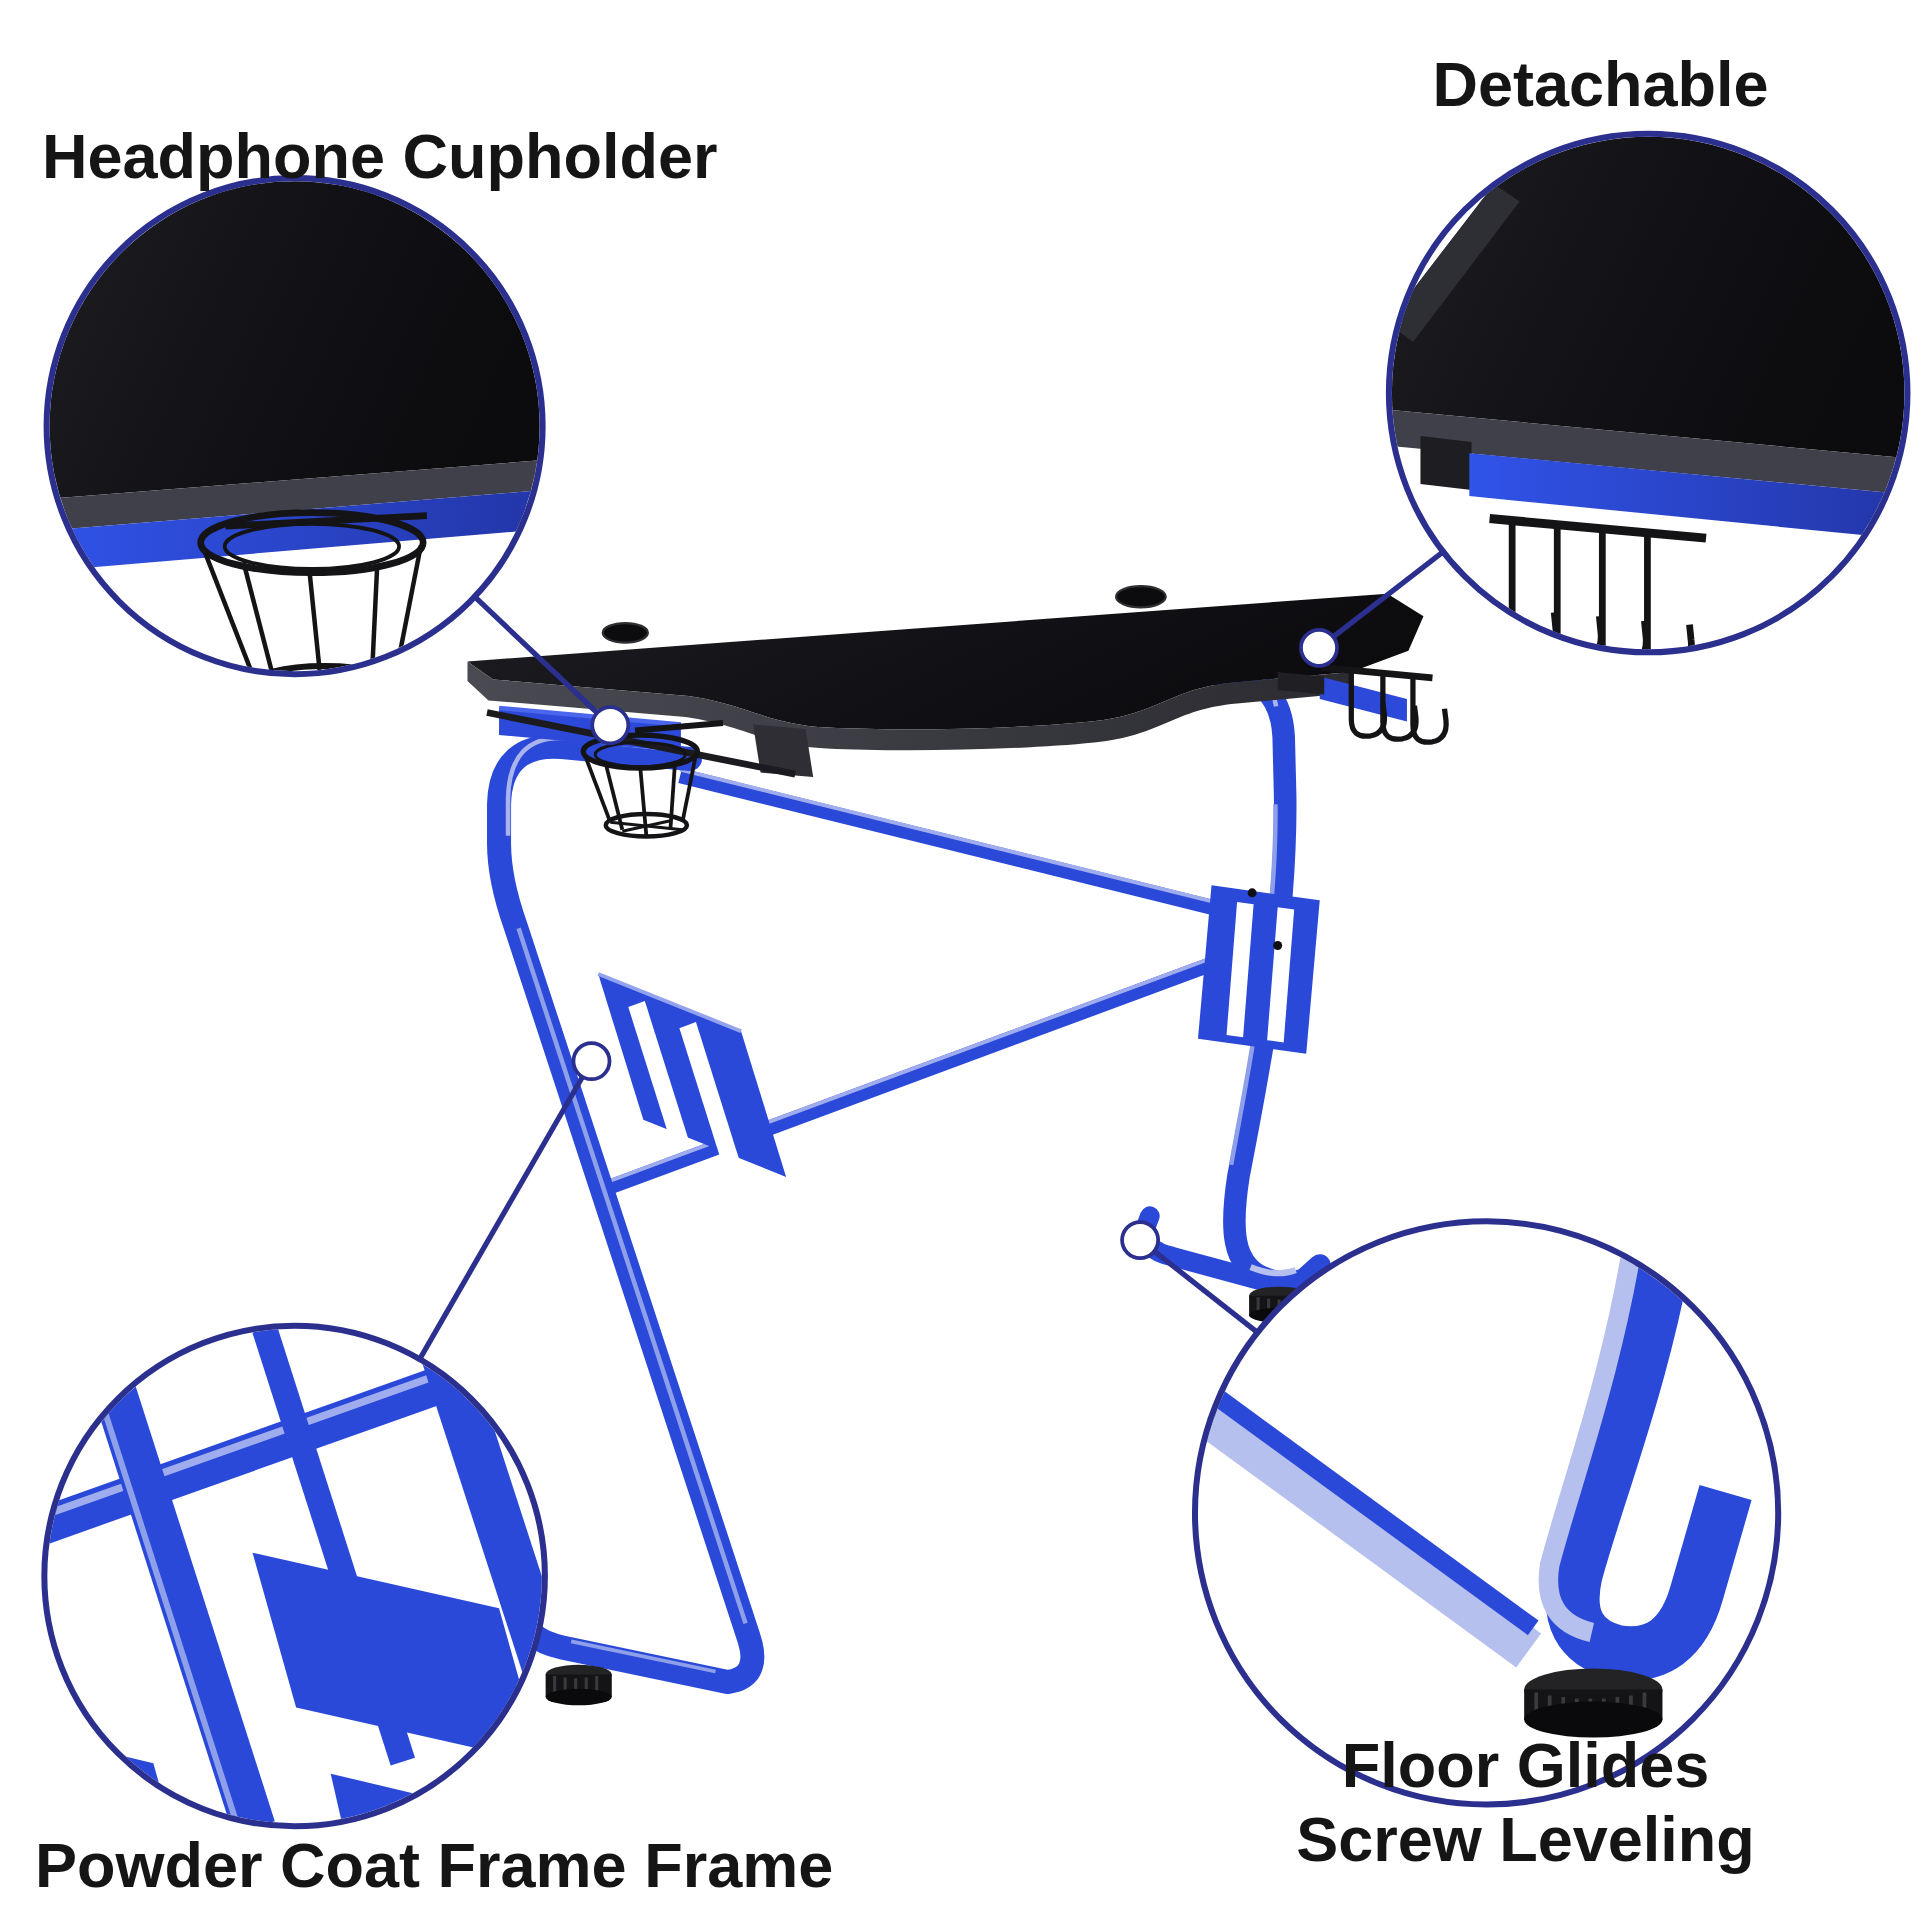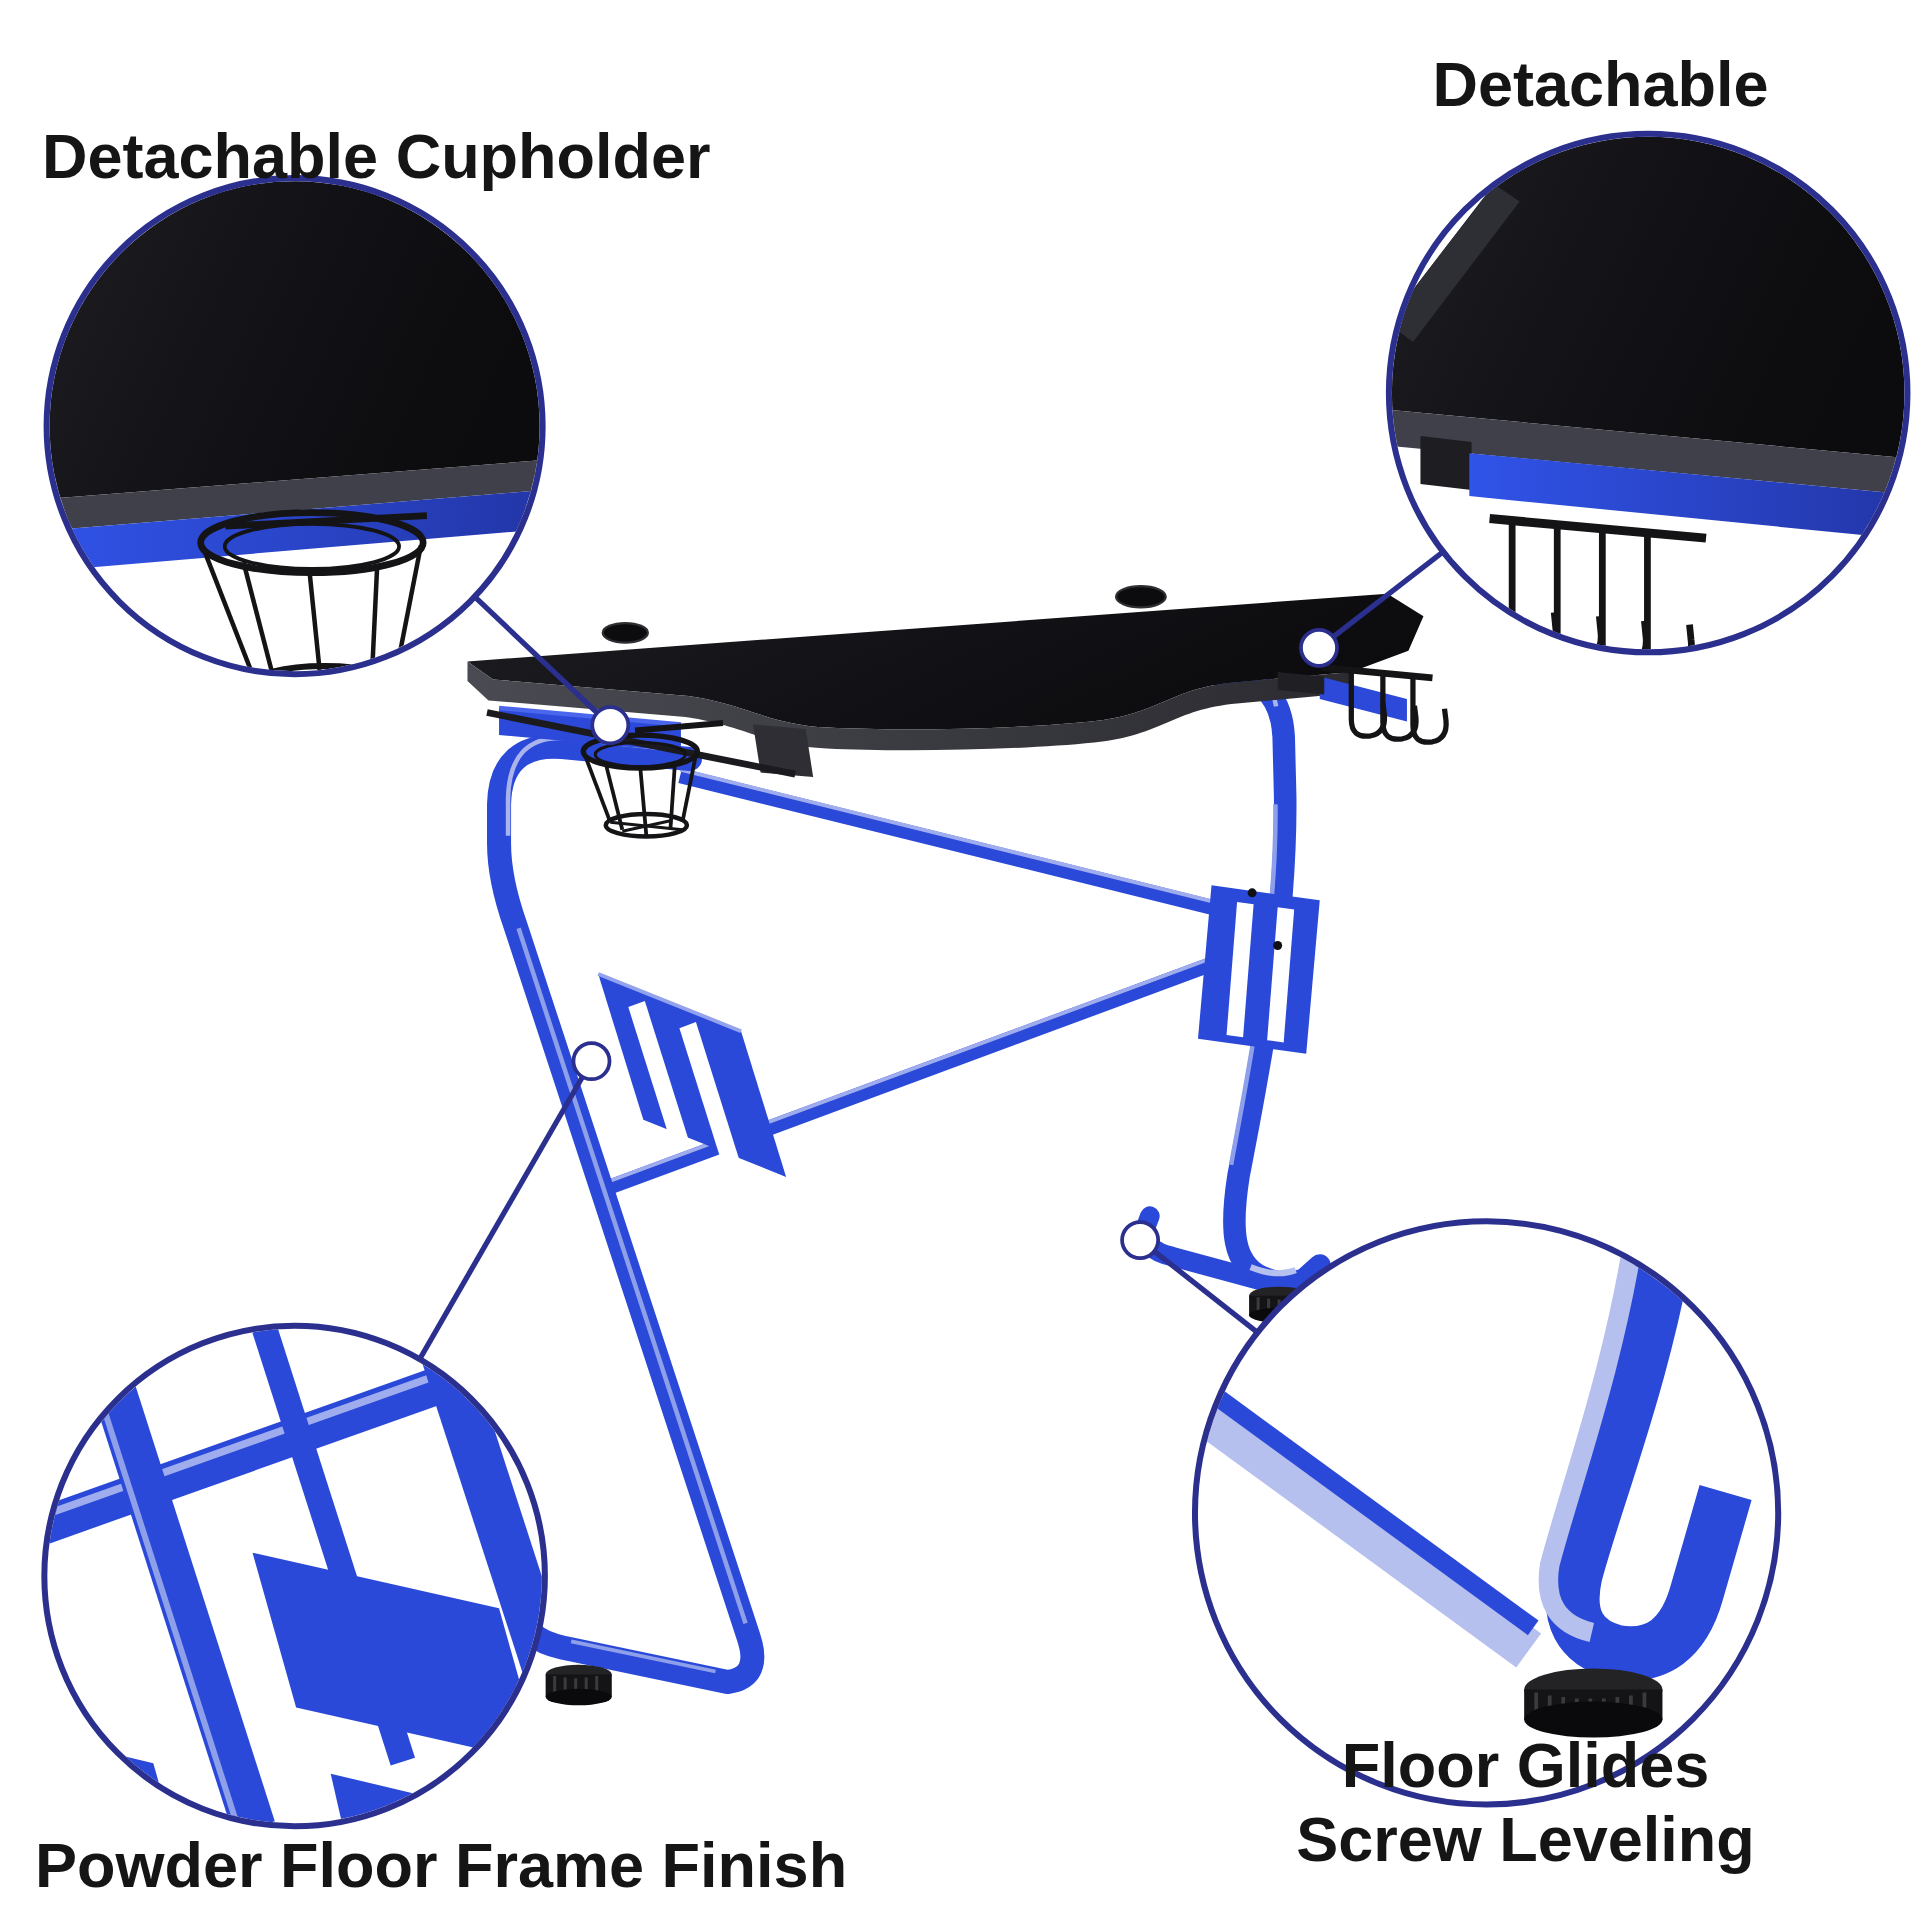--- a/index.html
+++ b/index.html
@@ -227,27 +227,27 @@
         <path d="M 2176 1632 C 2148 1820 2090 1975 2062 2082 Q 2050 2156 2118 2172" stroke="#b6c0ee" stroke-width="26" fill="none"></path>
         <ellipse cx="2120" cy="2248" rx="92" ry="28" fill="#232326"></ellipse>
         <rect x="2028" y="2248" width="184" height="40" fill="#141416"></rect>
         <path d="M 2044 2252 V 2286 M 2062 2256 V 2290 M 2080 2258 V 2292 M 2098 2260 V 2294 M 2116 2260 V 2294 M 2134 2260 V 2294 M 2152 2258 V 2292 M 2170 2256 V 2290 M 2188 2252 V 2286" stroke="#3a3a3f" stroke-width="5"></path>
         <ellipse cx="2120" cy="2288" rx="92" ry="24" fill="#0a0a0c"></ellipse>
       </g>
       <circle cx="1978" cy="2013" r="388" fill="none" stroke="#2b2f8e" stroke-width="8"></circle>
     </g>
   </svg>
 
-  <div class="feature-label" style="left:42px; top:119px;">Detachable Cupholder</div>
+  <div class="feature-label" style="left:42px; top:119px;">Headphone Cupholder</div>
 
   <div class="feature-label centered" style="left:1300px; top:47px; width:601px;">
     <span class="line">Detachable</span>
   </div>
 
-  <div class="feature-label" style="left:35px; top:1828px;">Powder Floor Frame Finish</div>
+  <div class="feature-label" style="left:35px; top:1828px;">Powder Coat Frame Frame</div>
 
   <div class="feature-label centered" style="left:1225px; top:1728px; width:601px;">
     <span class="line">Floor Glides</span>
     <span class="line">Screw Leveling</span>
   </div>
 
 </div>
 
 
 </body></html>

